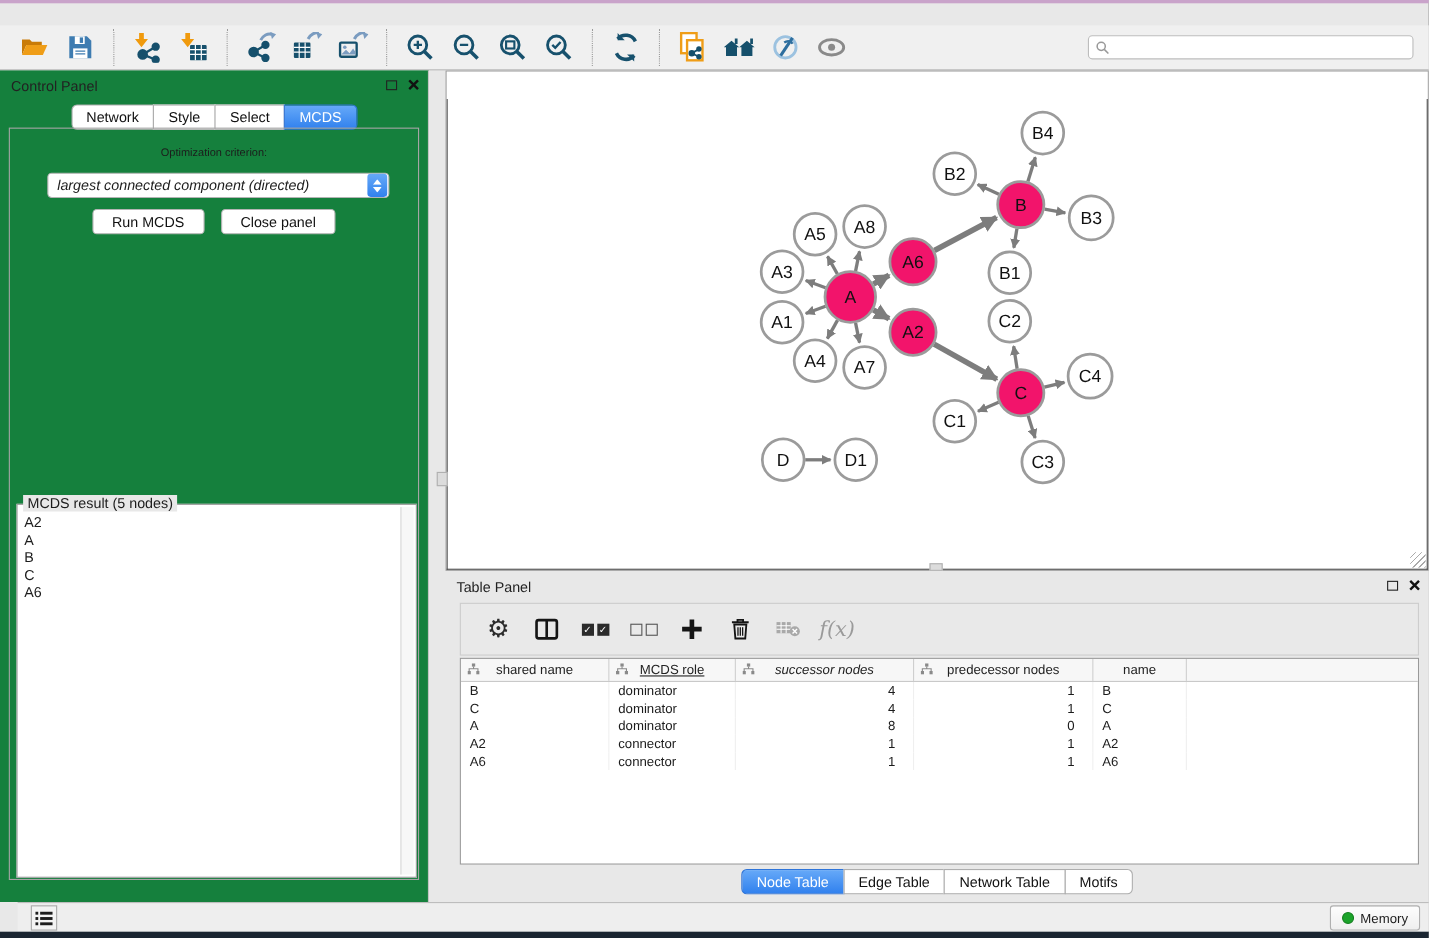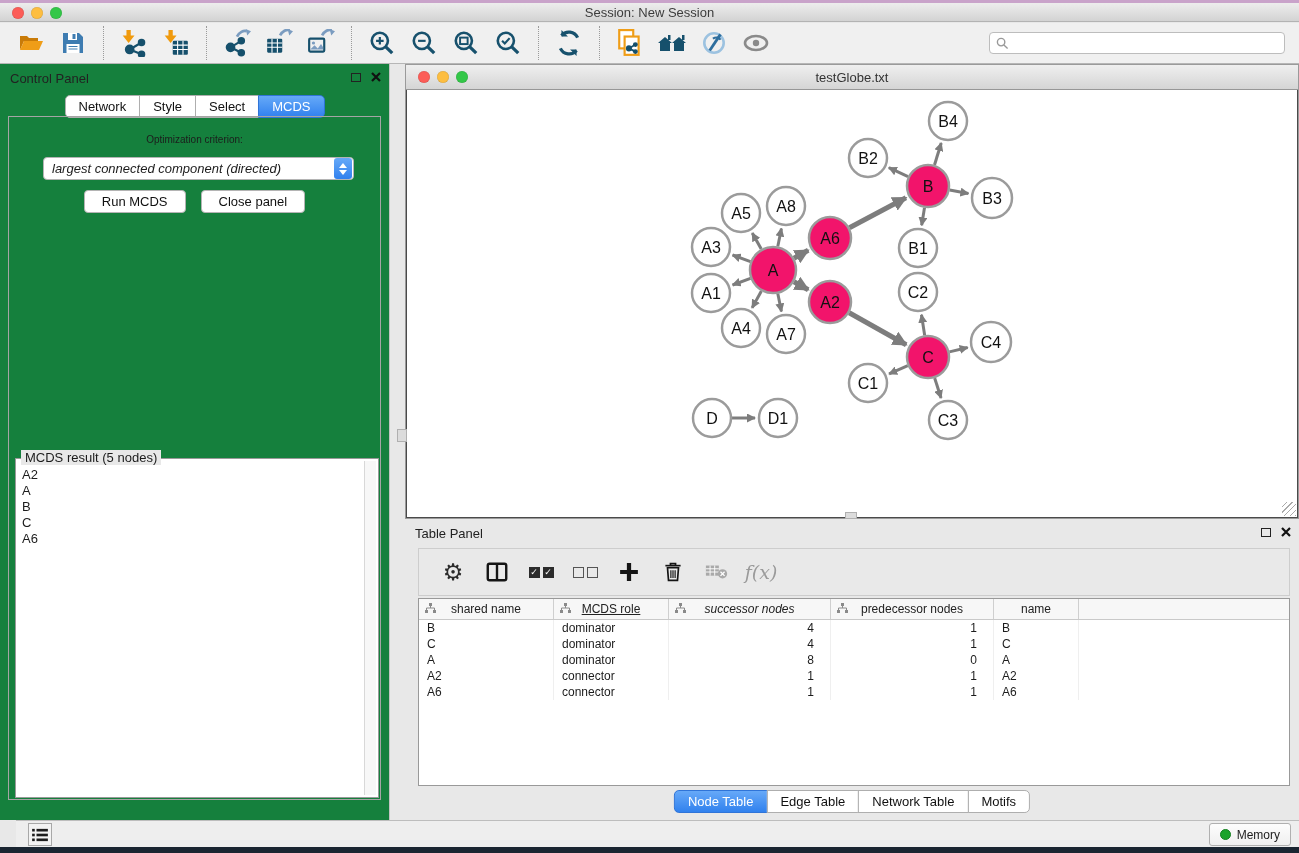--- a/index.html
+++ b/index.html
@@ -112,28 +112,20 @@
   .mem-dot { width:11px; height:11px; border-radius:50%; background:#1ca32b; border:1px solid #14801f; }
 
   .xicon { display:inline-block; }
 </style>
 </head>
 <body>
 
 <div class="screen">
   <div class="strip-top"></div>
 
-  <div class="titlebar">
-    <div class="lights">
-      <span class="light red"></span>
-      <span class="light yellow"></span>
-      <span class="light green"></span>
-    </div>
-    <div class="title">Session: New Session</div>
-  </div>
 
   <div class="toolbar">
     <div class="tb-icon">
       <svg width="28" height="26" viewBox="0 0 26 26">
           <path d="M2 20V6h7l2 2h9v3H6l-4 9z" fill="#c97b08"></path>
           <path d="M2 20l4-9h19l-4 9z" fill="#ef9d17"></path>
         </svg>
     </div>
     <div class="tb-icon">
       <svg width="26" height="26" viewBox="0 0 26 26">
@@ -313,28 +305,20 @@
             <div class="result-item">B</div>
             <div class="result-item">C</div>
             <div class="result-item">A6</div>
           </div>
         <div class="result-scroll"></div>
       </div>
     </div>
   </div>
 
   <div class="net-window">
-    <div class="net-titlebar">
-      <div class="lights">
-        <span class="light red"></span>
-        <span class="light yellow"></span>
-        <span class="light green"></span>
-      </div>
-      <div class="net-title">testGlobe.txt</div>
-    </div>
     <div class="net-canvas">
       <svg id="graph-svg" width="892" height="428" viewBox="0 0 892 428">
           <defs>
             <marker id="arrow" viewBox="0 0 9 9" refX="8" refY="4.5" markerWidth="3" markerHeight="3" orient="auto">
               <path d="M0 0L9 4.5L0 9z" fill="#7d7d7d"></path>
             </marker>
           </defs>
           <line x1="354.25116583901666" y1="159.07238915074845" x2="345.2592994042757" y2="143.05562706386607" stroke="#7d7d7d" stroke-width="3" marker-end="url(#arrow)"></line>
           <line x1="370.7774381829625" y1="156.48030433003072" x2="374.4216217413276" y2="138.53970835038723" stroke="#7d7d7d" stroke-width="3" marker-end="url(#arrow)"></line>
           <line x1="343.49841075816164" y1="171.65263624899546" x2="325.56402302342843" y2="164.99955692804602" stroke="#7d7d7d" stroke-width="3" marker-end="url(#arrow)"></line>

